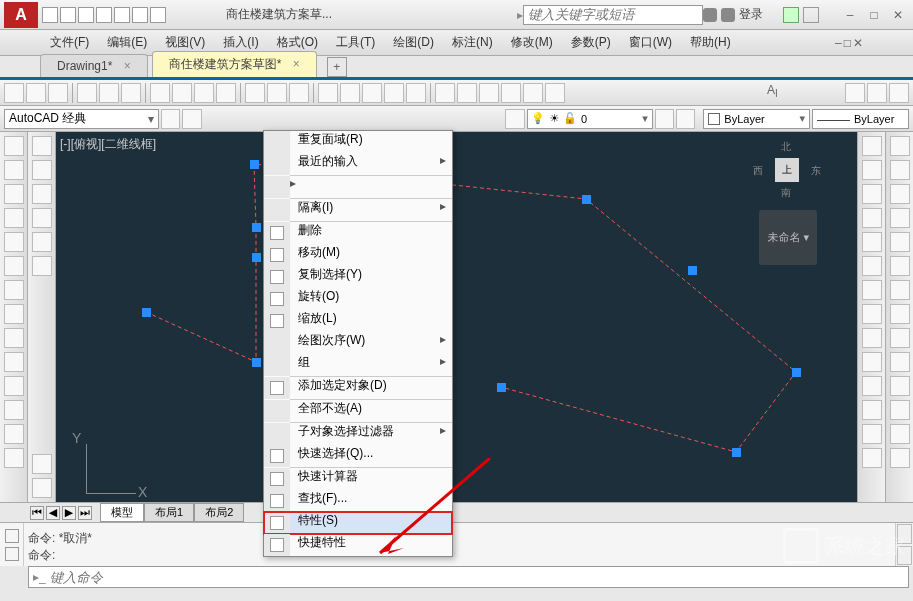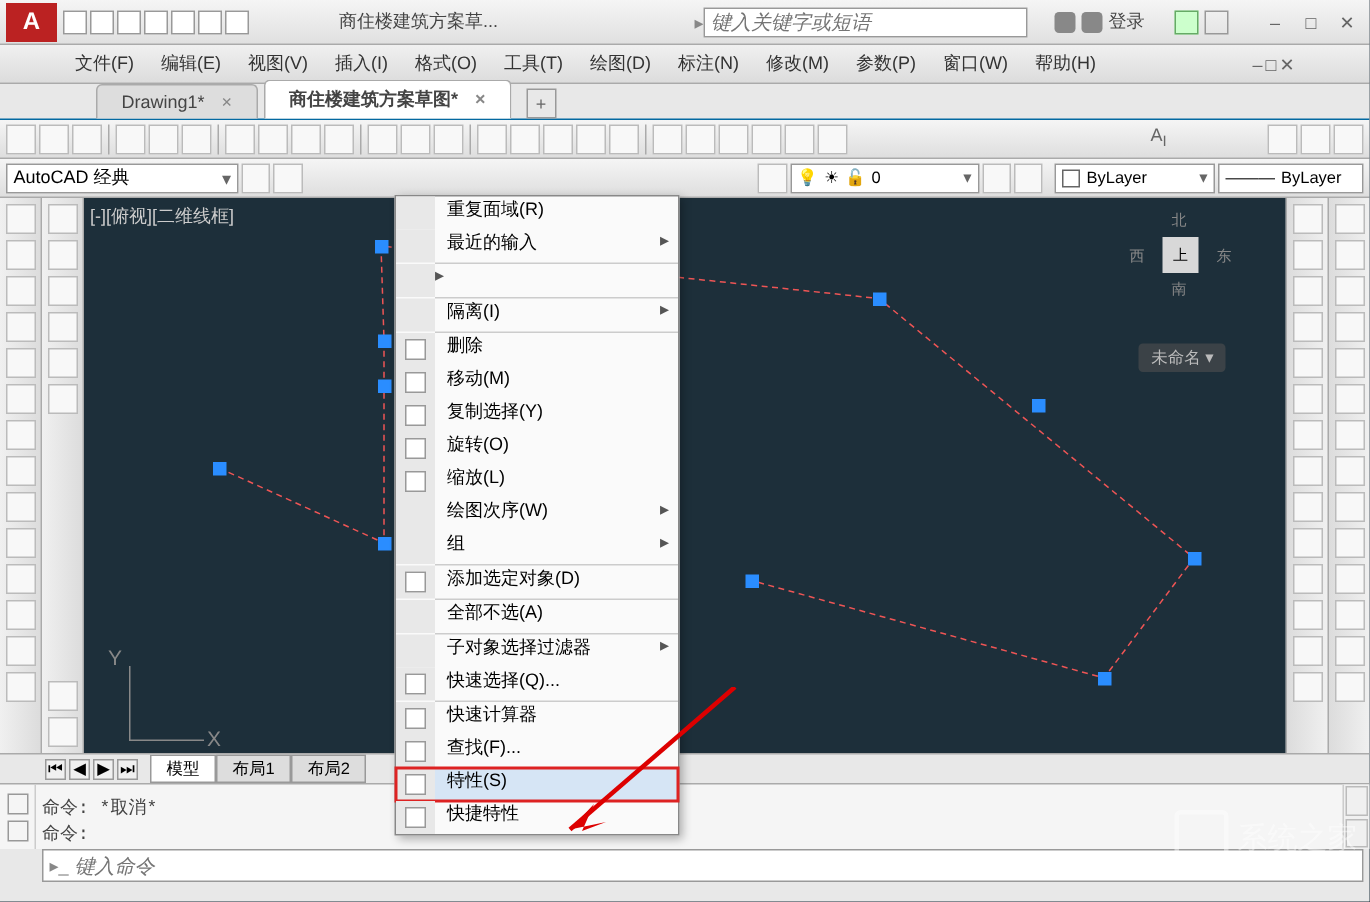--- a/index.html
+++ b/index.html
@@ -3,33 +3,33 @@
 <meta charset="utf-8">
 <style>
 * { box-sizing: border-box; margin: 0; padding: 0; font-family: "Microsoft YaHei", SimSun, sans-serif; }
 body { width: 913px; height: 601px; background: #e8e8e8; overflow: hidden; position: relative; font-size: 12px; }
 
 .titlebar { height: 30px; background: linear-gradient(#f5f5f5,#e0e0e0); display: flex; align-items: center; padding: 0 4px; border-bottom: 1px solid #aaa; }
 .titlebar .logo { width: 34px; height: 26px; background: #b22; color: #fff; display: flex; align-items: center; justify-content: center; font-weight: bold; font-size: 16px; margin-right: 4px; }
 .titlebar .qat { display: flex; gap: 2px; }
 .titlebar .qat .ico { width: 16px; height: 16px; border: 1px solid #999; background: #fff; }
 .titlebar .title { flex: 1; text-align: left; padding-left: 60px; color: #444; font-size: 12px; }
-.titlebar .search { width: 216px; height: 20px; background: #fff; border: 1px solid #999; padding: 0 4px; color: #888; font-style: italic; margin-right: 18px; }
+.titlebar .search { width: 180px; height: 20px; background: #fff; border: 1px solid #999; padding: 0 4px; color: #888; font-style: italic; margin-right: 0; }
 .titlebar .login { color: #444; display: flex; align-items: center; gap: 4px; margin-right: 20px; }
 .titlebar .login .ico { width: 14px; height: 14px; background: #888; border-radius: 3px; }
 .titlebar .winbtns { display: flex; gap: 2px; }
 .titlebar .winbtns div { width: 22px; height: 16px; display: flex; align-items: center; justify-content: center; color: #666; }
 
 .menubar { height: 26px; background: linear-gradient(#f0f0f0,#dcdcdc); display: flex; align-items: center; padding: 0 50px; gap: 18px; border-bottom: 1px solid #aaa; }
 .menubar span { color: #333; }
 .menubar .winctrl { margin-left: auto; display: flex; gap: 2px; color: #666; }
 
-.doctabs { height: 24px; background: #e8e8e8; display: flex; align-items: flex-end; padding-left: 64px; border-bottom: 1px solid #0369a1; }
+.doctabs { height: 24px; background: #e8e8e8; display: flex; align-items: flex-end; padding-left: 40px; border-bottom: 3px solid #0369a1; }
 .doctabs .tab { padding: 4px 16px; border: 1px solid #aaa; border-bottom: none; border-radius: 4px 4px 0 0; background: #ddd; margin-right: 4px; color: #444; position: relative; }
-.doctabs .tab.active { background: #ffffff; font-weight: bold; }
+.doctabs .tab.active { background: #fef9c3; }
 .doctabs .tab .close { color: #888; margin-left: 8px; }
 .doctabs .plus { width: 20px; height: 20px; border: 1px solid #999; display: flex; align-items: center; justify-content: center; color: #666; margin-left: 6px; }
 
 .toolbar-row { height: 26px; background: linear-gradient(#f5f5f5,#dedede); border-bottom: 1px solid #aaa; display: flex; align-items: center; padding: 0 4px; gap: 2px; }
 .toolbar-row .ico { width: 20px; height: 20px; border: 1px solid #bbb; background: #f8f8f8; flex-shrink: 0; }
 .toolbar-row .sep { width: 1px; height: 20px; background: #aaa; margin: 0 2px; }
 .toolbar-row .textstyle { width: 80px; height: 20px; color: #666; padding-left: 4px; }
 
 .workspace-row { height: 26px; background: linear-gradient(#f5f5f5,#dedede); border-bottom: 1px solid #aaa; display: flex; align-items: center; padding: 0 4px; gap: 2px; }
 .workspace-row .combo { width: 160px; height: 20px; background: #fff; border: 1px solid #999; padding: 0 4px; display: flex; align-items: center; }
@@ -42,56 +42,56 @@
 .palette-left { width: 28px; background: linear-gradient(90deg,#f0f0f0,#dcdcdc); border-right: 1px solid #aaa; display: flex; flex-direction: column; gap: 4px; padding: 4px 2px; }
 .palette-left2 { width: 28px; background: linear-gradient(90deg,#f0f0f0,#dcdcdc); border-right: 1px solid #aaa; display: flex; flex-direction: column; gap: 4px; padding: 4px 2px; }
 .palette-left .ico, .palette-left2 .ico, .palette-right .ico, .palette-right2 .ico { width: 20px; height: 20px; border: 1px solid #bbb; background: #f8f8f8; margin: 0 auto; }
 
 .canvas { flex: 1; background: #1d2f3a; position: relative; overflow: hidden; }
 .canvas .label { position: absolute; top: 4px; left: 4px; color: #ccc; font-size: 12px; }
 .canvas .ucs { position: absolute; bottom: 8px; left: 30px; color: #888; font-size: 14px; }
 .canvas .viewcube { position: absolute; top: 8px; right: 40px; width: 60px; height: 60px; }
 .canvas .viewcube .face { width: 24px; height: 24px; background: #d8d8d8; position: absolute; top: 18px; left: 18px; display: flex; align-items: center; justify-content: center; font-size: 10px; }
 .canvas .viewcube .dir { position: absolute; color: #888; font-size: 10px; }
-.canvas .unnamed { position: absolute; top: 78px; right: 40px; background: rgba(80,80,80,.6); color: #bbb; padding: 2px 8px; border-radius: 3px; font-size: 11px; margin-top: 19px; }
+.canvas .unnamed { position: absolute; top: 78px; right: 40px; background: rgba(80,80,80,.6); color: #bbb; padding: 20px 8px; border-radius: 3px; font-size: 11px; }
 .canvas svg { position: absolute; inset: 0; width: 100%; height: 100%; }
 
 .palette-right { width: 28px; background: linear-gradient(90deg,#dcdcdc,#f0f0f0); border-left: 1px solid #aaa; display: flex; flex-direction: column; gap: 4px; padding: 4px 2px; }
 .palette-right2 { width: 28px; background: linear-gradient(90deg,#dcdcdc,#f0f0f0); border-left: 1px solid #aaa; display: flex; flex-direction: column; gap: 4px; padding: 4px 2px; }
 
 .layout-tabs { height: 20px; background: #e8e8e8; display: flex; align-items: center; padding-left: 30px; font-size: 11px; border-top: 1px solid #aaa; }
 .layout-tabs .nav { display: flex; gap: 2px; margin-right: 8px; }
 .layout-tabs .nav span { border: 1px solid #999; width: 14px; height: 14px; display: flex; align-items: center; justify-content: center; background: #f0f0f0; }
 .layout-tabs .ltab { padding: 1px 10px; border: 1px solid #999; background: #ddd; }
 .layout-tabs .ltab.active { background: #fff; }
 
 .cmdline { height: 44px; background: #f5f5f5; border-top: 1px solid #aaa; display: flex; }
 .cmdline .handle { width: 24px; display: flex; flex-direction: column; align-items: center; justify-content: center; gap: 4px; border-right: 1px solid #ccc; }
 .cmdline .handle div { width: 14px; height: 14px; border: 1px solid #999; }
 .cmdline .hist { flex: 1; padding: 2px 4px; display: flex; flex-direction: column; justify-content: flex-end; }
-.cmdline .hist .line { font-size: 12px; color: #444; font-family: Liberation Mono, monospace; }
+.cmdline .hist .line { font-size: 12px; color: #444; }
 .cmdline .scroll { width: 18px; background: #f0f0f0; border-left: 1px solid #ccc; display: flex; flex-direction: column; }
 .cmdline .scroll div { flex: 1; border: 1px solid #bbb; margin: 1px; }
 
 .cmdinput { height: 22px; background: #fff; border: 1px solid #999; margin: 0 4px 2px 28px; display: flex; align-items: center; padding: 0 4px; gap: 4px; }
 .cmdinput .chev { color: #888; }
 .cmdinput input { border: none; outline: none; flex: 1; font-style: italic; color: #888; }
 
 .context-menu { position: absolute; top: 130px; left: 263px; width: 190px; background: #fafafa; border: 1px solid #888; box-shadow: 2px 2px 6px rgba(0,0,0,.3); z-index: 50; font-size: 12px; }
 .context-menu .mi { height: 22px; display: flex; position: relative; }
 .context-menu .mi .ic { width: 26px; height: 100%; background: #e8e8e8; display: flex; align-items: center; justify-content: center; }
 .context-menu .mi .ic span { width: 14px; height: 14px; border: 1px solid #999; background: #fff; display: block; }
 .context-menu .mi .lbl { padding-left: 8px; flex: 1; }
 .context-menu .mi .arr { padding-right: 6px; color: #555; }
 .context-menu .mi.hl { background: #d6e5f5; outline: 2px solid #d22; outline-offset: -1px; }
 .context-menu .msep { height: 1px; background: #ccc; margin-left: 26px; }
 
 .red-arrow { position: absolute; z-index: 51; pointer-events: none; }
 
-.watermark { position: absolute; right: 8px; bottom: 25px; color: rgba(255,255,255,.45); font-size: 20px; z-index: 5; pointer-events: none; display: flex; align-items: center; gap: 6px; }
+.watermark { position: absolute; right: 8px; bottom: 37px; color: rgba(255,255,255,.45); font-size: 20px; z-index: 5; pointer-events: none; display: flex; align-items: center; gap: 6px; }
 .watermark .logo-wm { width: 36px; height: 36px; border: 3px solid rgba(255,255,255,.45); border-radius: 4px; }
 </style>
 </head>
 <body>
 
 <div class="titlebar">
   <div class="logo">A</div>
   <div class="qat">
     <div class="ico"></div>
     <div class="ico"></div>

